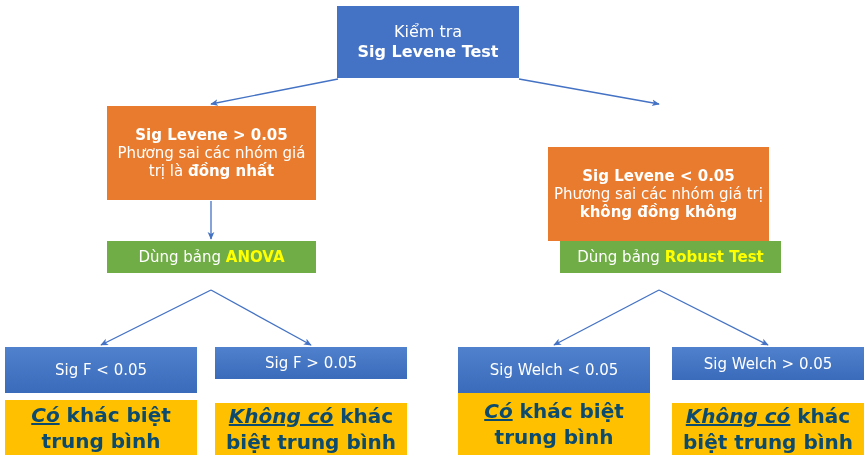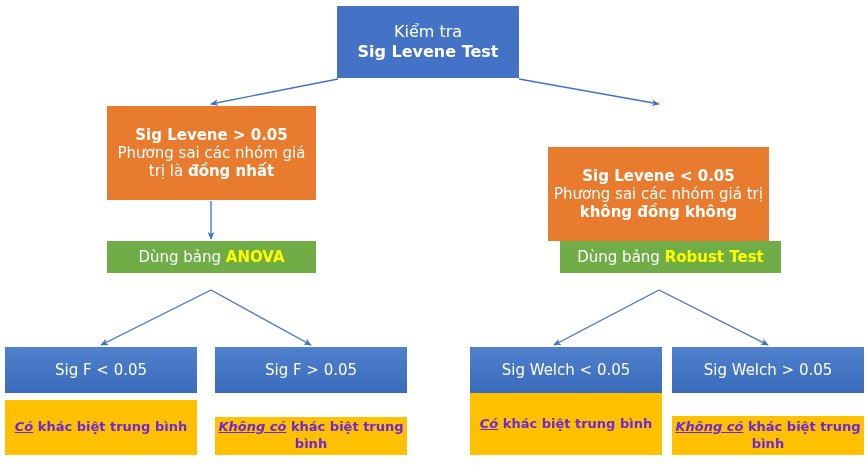--- a/index.html
+++ b/index.html
@@ -77,38 +77,38 @@
   .leaf {
     position: absolute;
     top: 347px;
     height: 108px;
     z-index: 2;
     display: flex;
     flex-direction: column;
   }
   .leaf.c1 { left: 5px;   width: 192px; gap: 7px; }
   .leaf.c2 { left: 215px; width: 192px; gap: 24px; }
-  .leaf.c3 { left: 458px; width: 192px; margin-left: 12px; }
+  .leaf.c3 { left: 458px; width: 192px; }
   .leaf.c4 { left: 672px; width: 192px; gap: 23px; }
 
   .leaf .head {
     height: 46px;
     background: linear-gradient(180deg, #4F81CD 0%, #3A6BBB 100%);
     color: #ffffff;
     font-size: 15px;
     display: flex;
     align-items: center;
     justify-content: center;
     text-align: center;
   }
   .leaf .body {
     flex: 1;
     background: #FFC000;
-    color: #6d28d9;
-    font-size: 13px;
+    color: #0c4a6e;
+    font-size: 20px;
     font-weight: 700;
     display: flex;
     align-items: center;
     justify-content: center;
     text-align: center;
     line-height: 1.3;
   }
   .leaf .body .em {
     font-weight: 700;
     font-style: italic;

